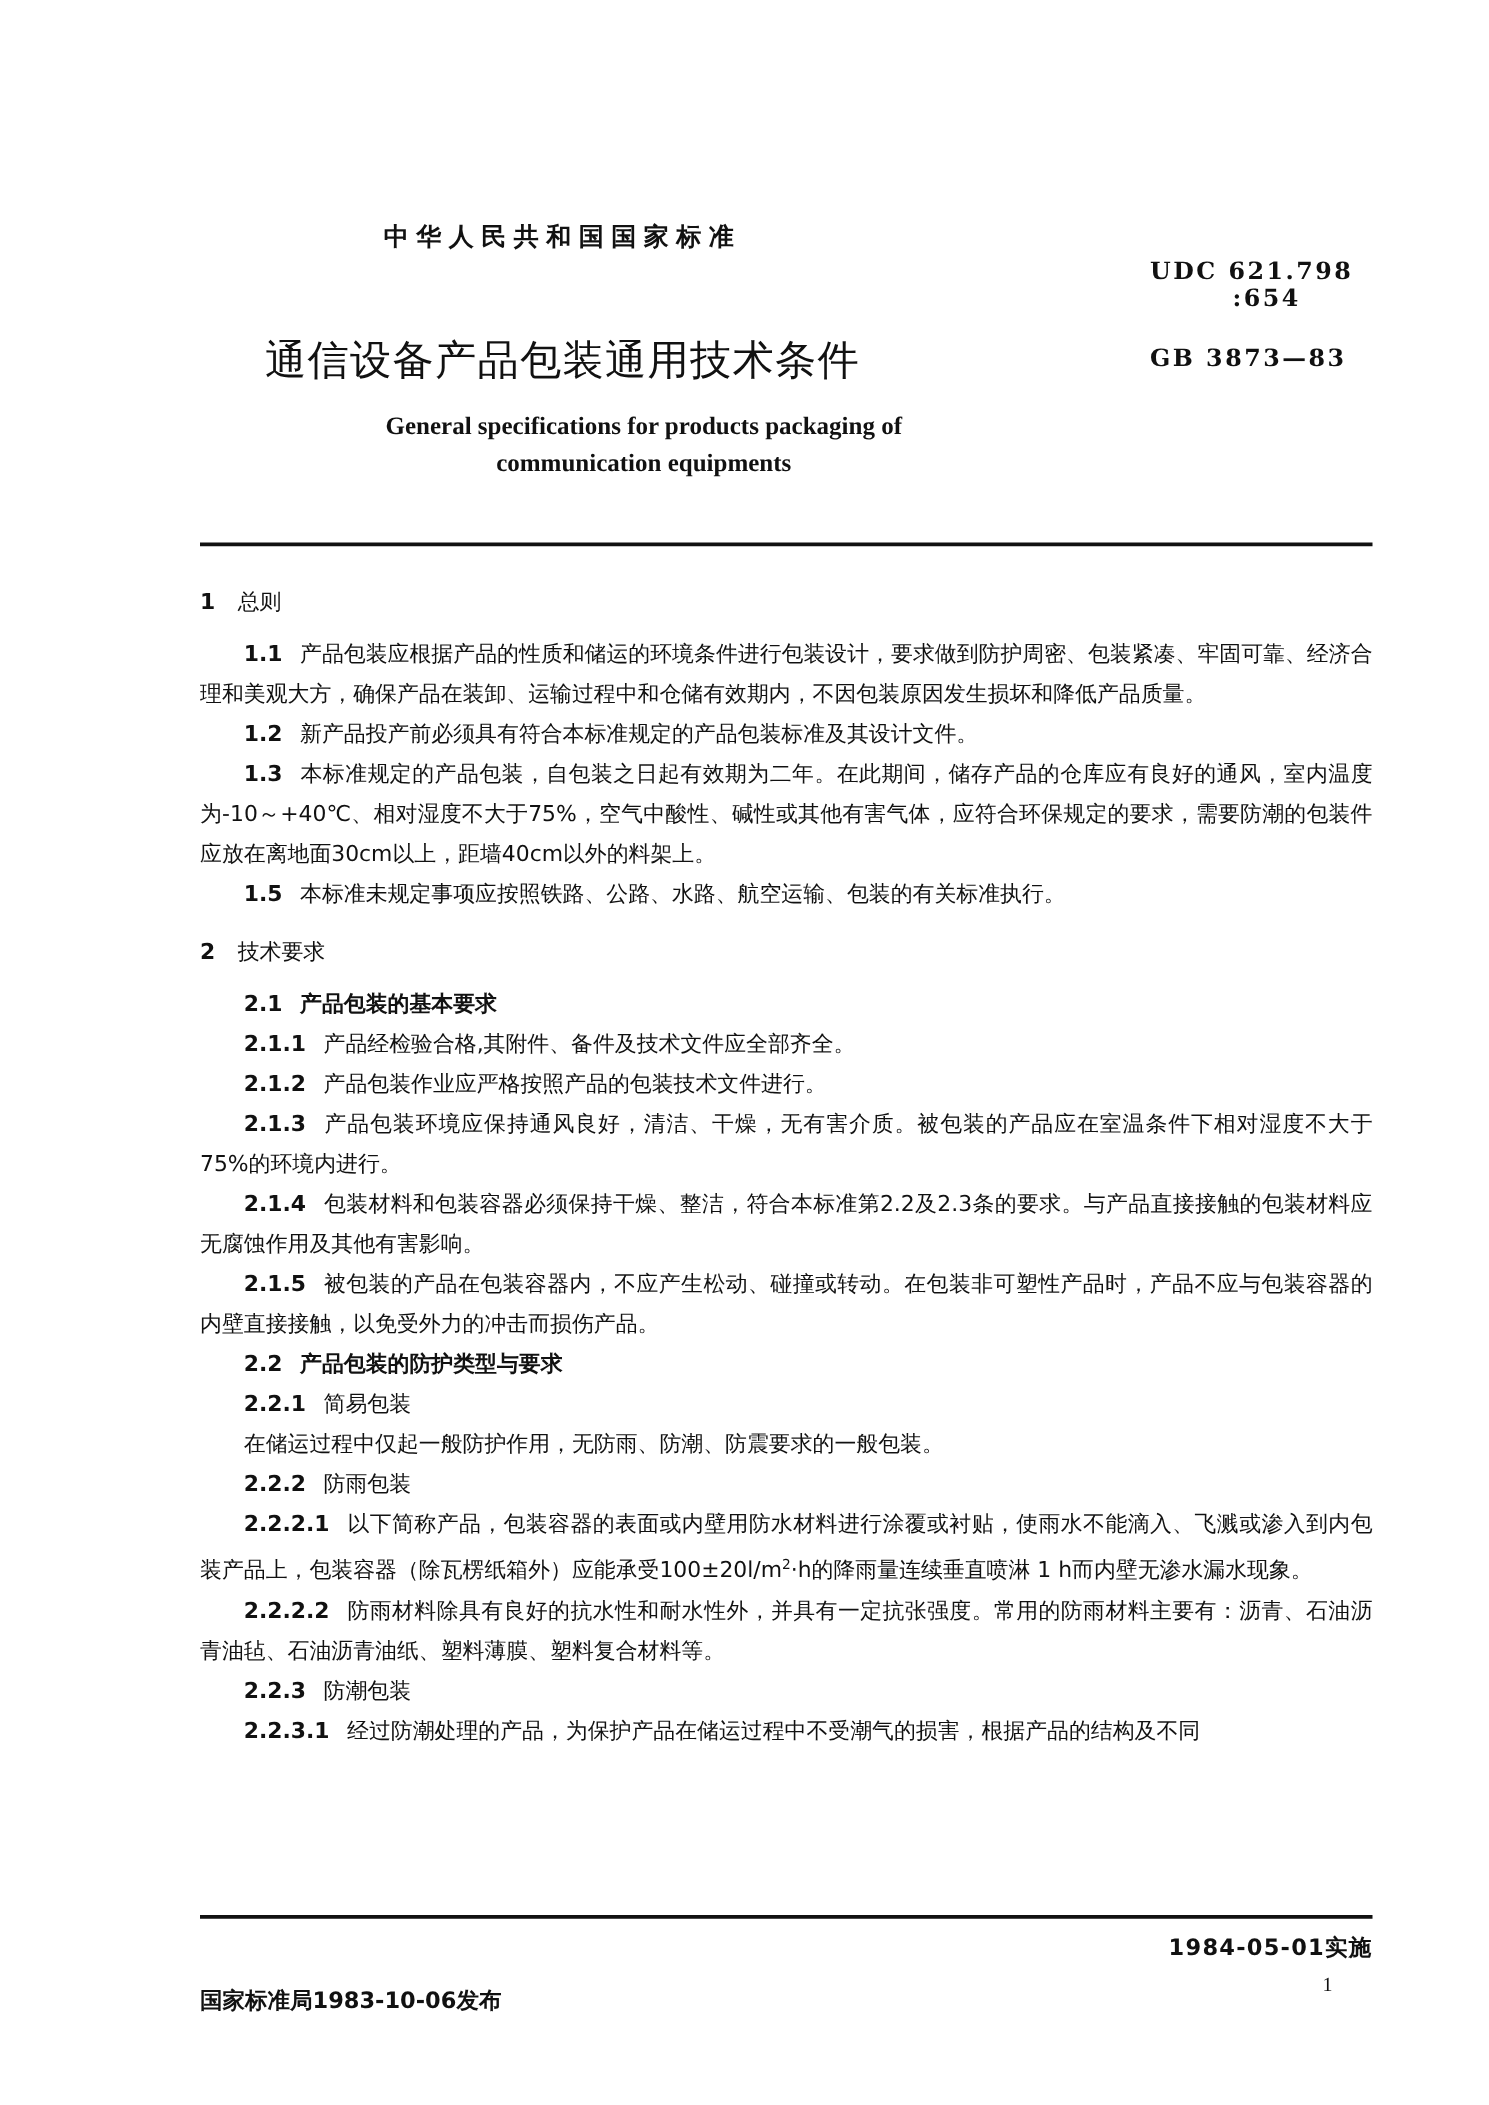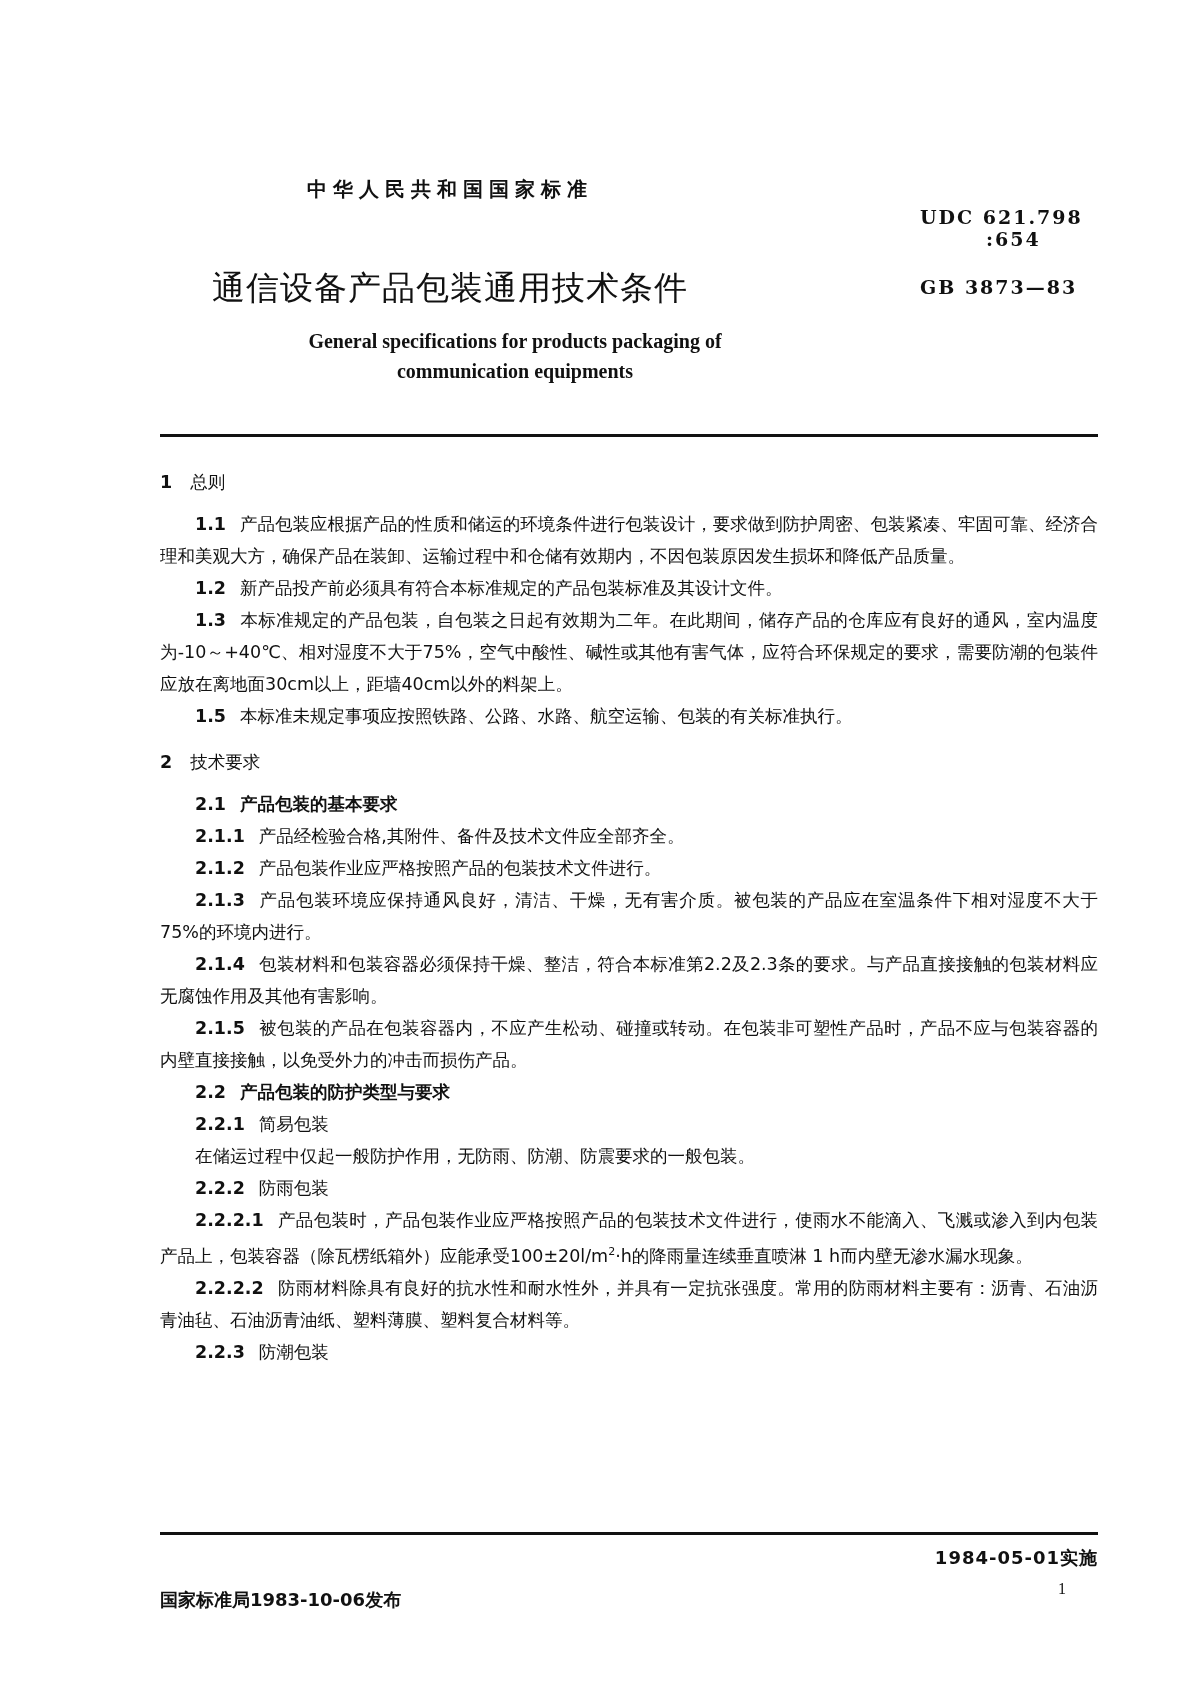--- a/index.html
+++ b/index.html
@@ -53,21 +53,22 @@
   <p class="p indent hb"><span class="num">2.1</span><span>产品包装的基本要求</span></p>
   <p class="p indent"><span class="num">2.1.1</span><span>产品经检验合格,其附件、备件及技术文件应全部齐全。</span></p>
   <p class="p indent"><span class="num">2.1.2</span><span>产品包装作业应严格按照产品的包装技术文件进行。</span></p>
   <p class="p indent"><span class="num">2.1.3</span><span>产品包装环境应保持通风良好，清洁、干燥，无有害介质。被包装的产品应在室温条件下相对湿度不大于75%的环境内进行。</span></p>
   <p class="p indent"><span class="num">2.1.4</span><span>包装材料和包装容器必须保持干燥、整洁，符合本标准第2.2及2.3条的要求。与产品直接接触的包装材料应无腐蚀作用及其他有害影响。</span></p>
   <p class="p indent"><span class="num">2.1.5</span><span>被包装的产品在包装容器内，不应产生松动、碰撞或转动。在包装非可塑性产品时，产品不应与包装容器的内壁直接接触，以免受外力的冲击而损伤产品。</span></p>
   <p class="p indent hb"><span class="num">2.2</span><span>产品包装的防护类型与要求</span></p>
   <p class="p indent"><span class="num">2.2.1</span><span>简易包装</span></p>
   <p class="p indent">在储运过程中仅起一般防护作用，无防雨、防潮、防震要求的一般包装。</p>
   <p class="p indent"><span class="num">2.2.2</span><span>防雨包装</span></p>
-  <p class="p indent"><span class="num">2.2.2.1</span><span>产品包装时，产品包装作业应严格按照产品的包装技术文件进行，使雨水不能滴入、飞溅或渗入到内包装产品上，包装容器（除瓦楞纸箱外）应能承受100±20l/m</span><sup>2</sup><span>·h的降雨量连续垂直喷淋 1 h而内壁无渗水漏水现象。</span></p>
+  <p class="p indent"><span class="num">2.2.2.1</span><span>以下简称产品，包装容器的表面或内壁用防水材料进行涂覆或衬贴，使雨水不能滴入、飞溅或渗入到内包装产品上，包装容器（除瓦楞纸箱外）应能承受100±20l/m</span><sup>2</sup><span>·h的降雨量连续垂直喷淋 1 h而内壁无渗水漏水现象。</span></p>
   <p class="p indent"><span class="num">2.2.2.2</span><span>防雨材料除具有良好的抗水性和耐水性外，并具有一定抗张强度。常用的防雨材料主要有：沥青、石油沥青油毡、石油沥青油纸、塑料薄膜、塑料复合材料等。</span></p>
   <p class="p indent"><span class="num">2.2.3</span><span>防潮包装</span></p>
+  <p class="p indent"><span class="num">2.2.3.1</span><span>经过防潮处理的产品，为保护产品在储运过程中不受潮气的损害，根据产品的结构及不同</span></p>
 </div>
 
 <div class="abs rule" style="top:1532px;"></div>
 <div class="abs footer-left">国家标准局1983-10-06发布</div>
 <div class="abs footer-right">1984-05-01实施</div>
 <div class="abs page-num">1</div>
 
 </body></html>

